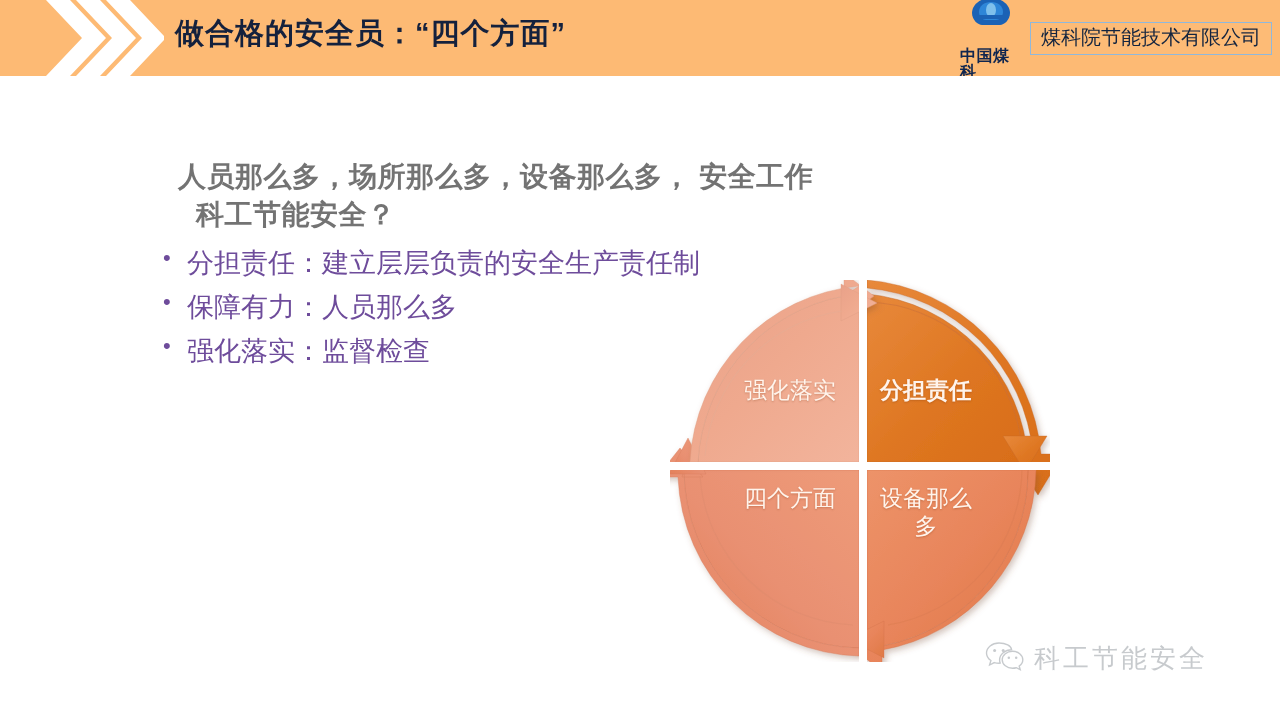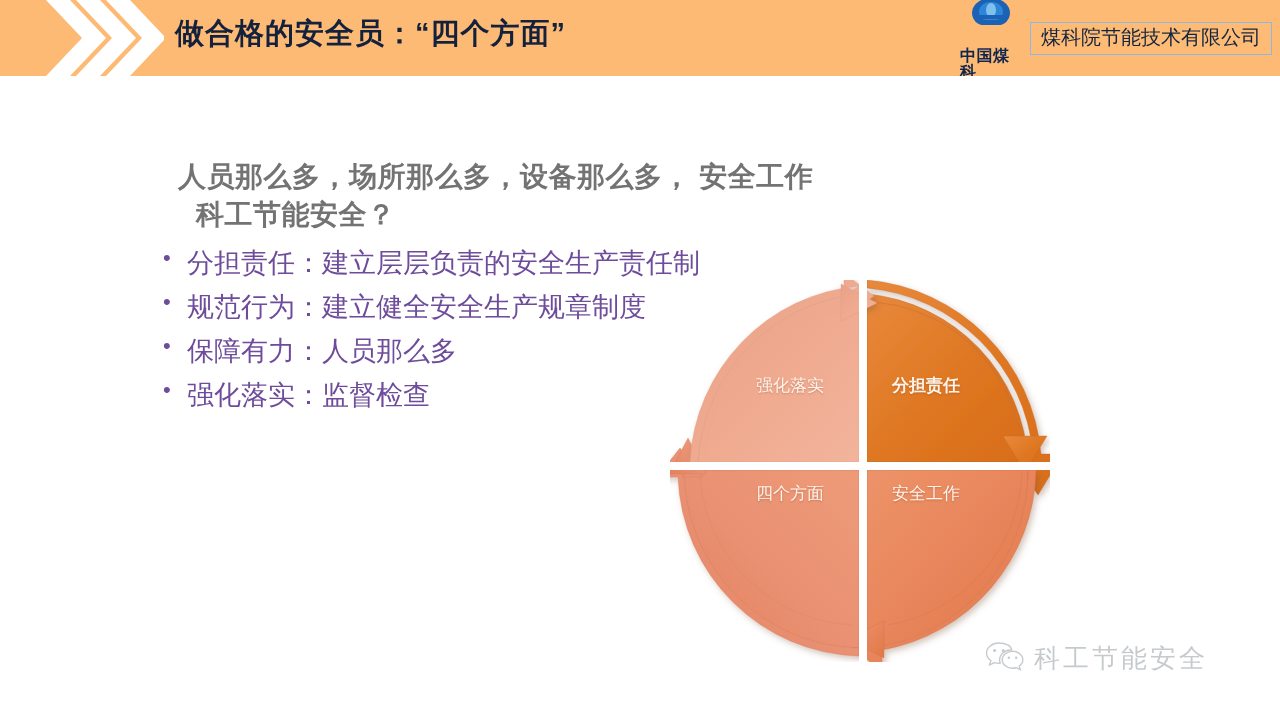--- a/index.html
+++ b/index.html
@@ -119,21 +119,21 @@
   #cycle-diagram {
     position: absolute;
     left: 670px;
     top: 280px;
     width: 380px;
     height: 382px;
   }
   .quad-label {
     position: absolute;
     color: #FFF4EC;
-    font-size: 17px;
+    font-size: 23px;
     line-height: 1.22;
     text-align: center;
     width: 96px;
     text-shadow: 0 1px 2px rgba(120,50,10,0.30);
     pointer-events: none;
   }
   #label-q1 { left: 208px; top: 96px; font-weight: bold; }   
   #label-q2 { left: 208px; top: 204px; }  
   #label-q3 { left: 72px;  top: 204px; }  
   #label-q4 { left: 72px;  top: 96px; }   
@@ -190,21 +190,20 @@
 
 </div>
 
 <div id="lead-heading">
   <span class="line1">人员那么多，场所那么多，设备那么多， 安全工作</span>
   <span class="line2">科工节能安全？</span>
 </div>
 
 <ul id="bullet-list">
   <li>分担责任：建立层层负责的安全生产责任制</li>
-  <li>规范行为：建立健全安全生产规章制度</li>
   <li>保障有力：人员那么多</li>
   <li>强化落实：监督检查</li>
 </ul>
 
 <div id="cycle-diagram">
   <svg width="380" height="382" viewBox="0 0 380 382" xmlns="http://www.w3.org/2000/svg" aria-hidden="true">
     <defs>
       <linearGradient id="gradQ1" x1="0" y1="0" x2="1" y2="1">
         <stop offset="0%" stop-color="#E8893B"></stop>
         <stop offset="55%" stop-color="#DE7621"></stop>
@@ -273,21 +272,21 @@
       <path d="M 35 176 A 160 160 0 0 1 172 31" fill="none" stroke="#E5AE95" stroke-width="1.1" stroke-opacity="0.5"></path>
     </g>
 
     <g opacity="1">
       <rect x="189" y="0" width="8" height="382" fill="#ffffff"></rect>
       <rect x="0" y="182" width="380" height="8" fill="#ffffff"></rect>
     </g>
   </svg>
 
   <div class="quad-label" id="label-q1">分担责任</div>
-  <div class="quad-label" id="label-q2">安全工作</div>
+  <div class="quad-label" id="label-q2">设备那么多</div>
   <div class="quad-label" id="label-q3">四个方面</div>
   <div class="quad-label" id="label-q4">强化落实</div>
 </div>
 
 <div id="watermark">
   <span>
     <svg width="40" height="32" viewBox="0 0 40 32" xmlns="http://www.w3.org/2000/svg" aria-hidden="true">
       <path d="M14 3 C7 3 1.5 7.5 1.5 13 C1.5 16 3.2 18.7 5.9 20.5 L4.6 25 L9.3 22.6
                C10.8 23 12.4 23.2 14 23.2 C14.4 23.2 14.8 23.2 15.2 23.1
                C14.8 22.1 14.6 21 14.6 19.9 C14.6 14.2 20.1 9.7 26.6 9.7

